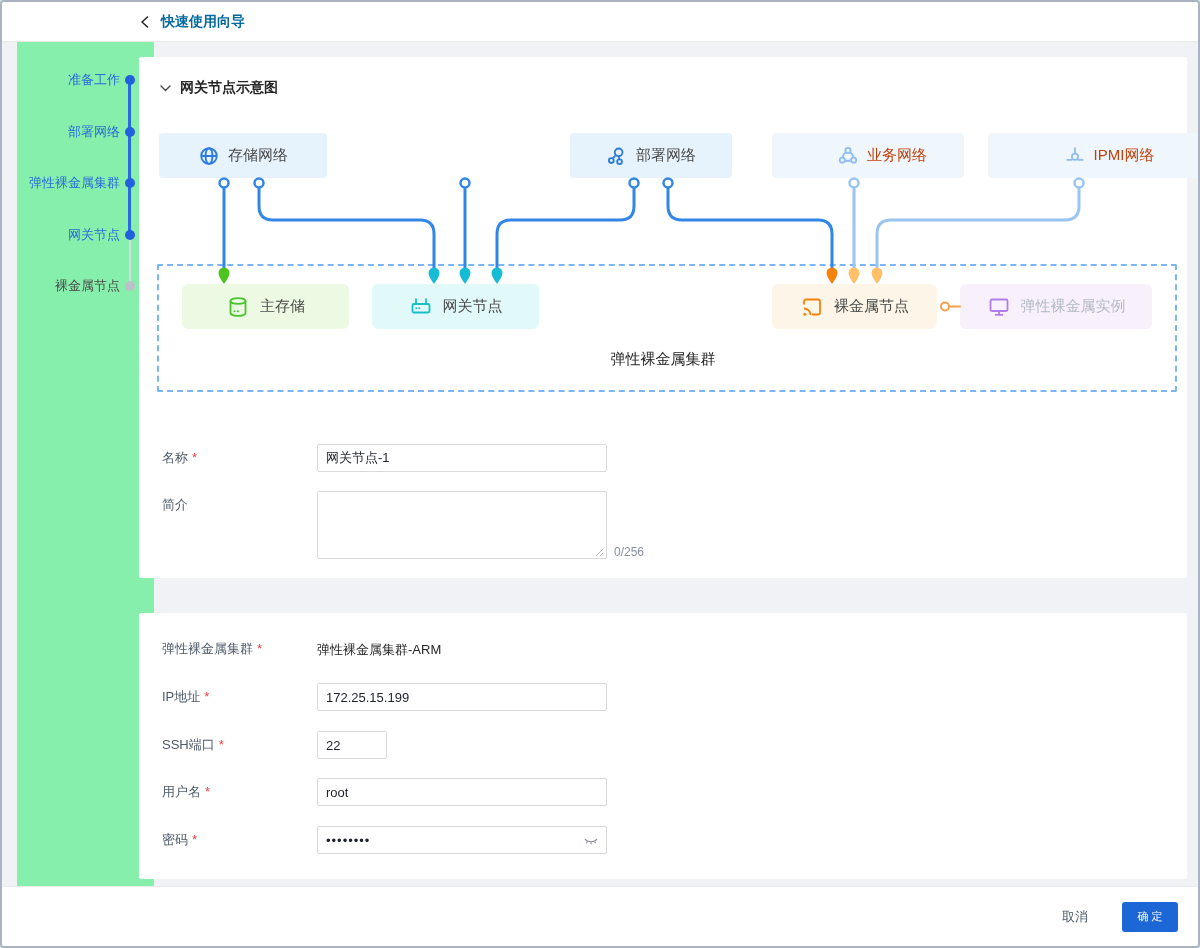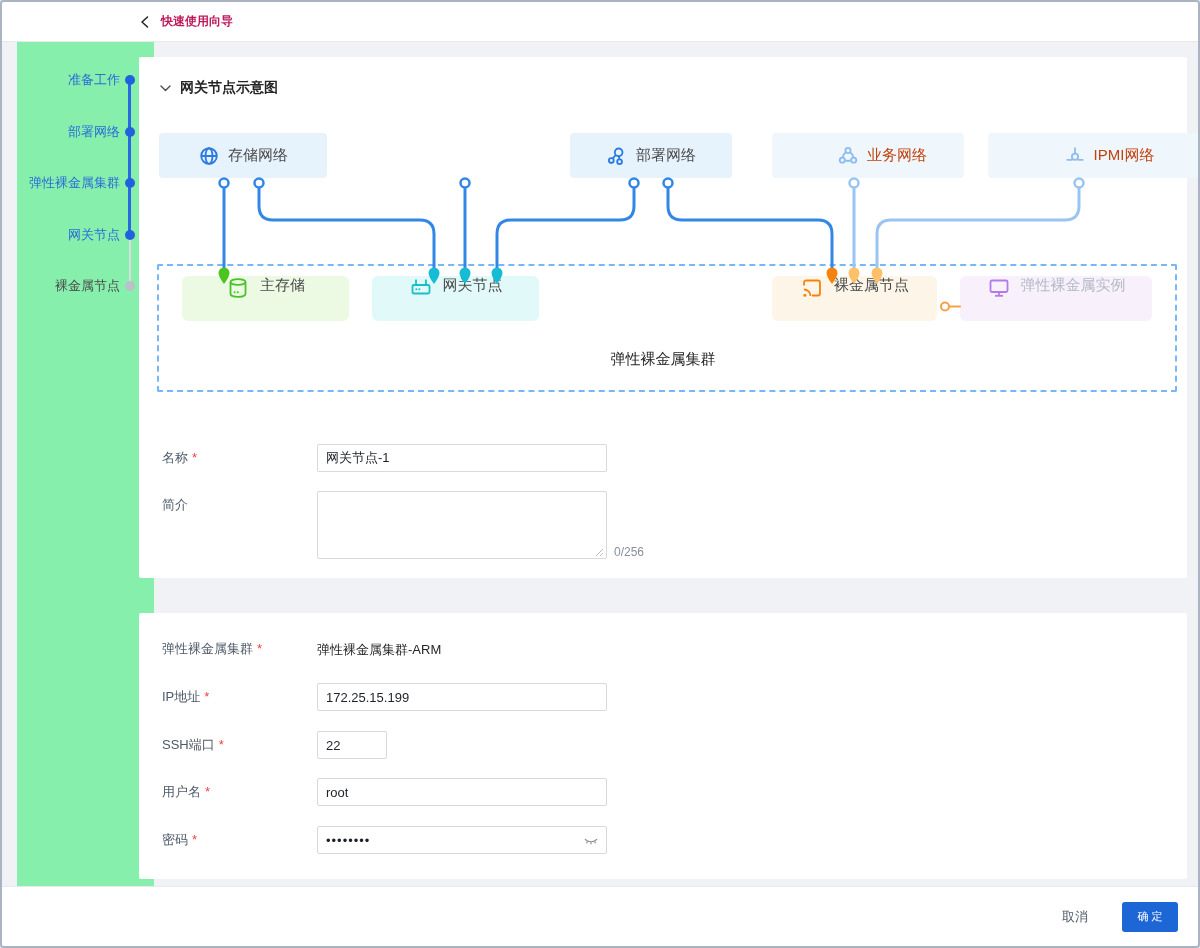--- a/index.html
+++ b/index.html
@@ -1,20 +1,20 @@
 <!DOCTYPE html>
 <html><head>
 <meta charset="utf-8">
 <style>
   html,body{margin:0;padding:0;background:#dfe3ea;font-family:"Liberation Sans","DejaVu Sans",sans-serif;}
   .screen{position:relative;width:1200px;height:948px;box-sizing:border-box;border:2px solid #a9b3c2;border-radius:4px;background:#f0f2f5;overflow:hidden;}
   
   .hdr{position:absolute;top:0;left:0;right:0;height:40px;background:#fff;border-bottom:1px solid #e9e9e9;display:flex;align-items:center;padding-left:135px;box-sizing:border-box;}
   .back{display:inline-flex;width:16px;height:16px;align-items:center;justify-content:center;cursor:pointer;margin-right:8px;}
-  .hdr-title{font-size:12px;font-weight:600;color:#be185d;}
+  .hdr-title{font-size:14px;font-weight:600;color:#0369a1;}
   
   .page{position:absolute;top:40px;bottom:60px;left:0;right:0;background:#f0f2f5;}
   .sidebar{position:absolute;left:15px;top:0;bottom:0;width:137px;background:#86efac;}
   .step-line{position:absolute;}
   .line-blue{left:111px;top:38px;width:3px;height:155px;background:#2a6ae0;border-radius:2px;}
   .line-gray{left:112px;top:193px;width:2px;height:51px;background:#d8dbe0;}
   .step-dot{position:absolute;width:10px;height:10px;border-radius:50%;left:108px;}
   .dot-blue{background:#2161dd;}
   .dot-gray{background:#bcc1c9;}
   .step-label{position:absolute;left:0;width:103px;text-align:right;font-size:13px;line-height:18px;cursor:pointer;}
@@ -27,21 +27,21 @@
   .panel-conn{top:571px;height:266px;}
   .section-header{position:absolute;left:21px;top:22px;display:flex;align-items:center;gap:9px;cursor:pointer;}
   .section-title{font-size:14px;font-weight:600;color:#262626;}
   
   .netbox{position:absolute;top:76px;height:45px;border-radius:4px;display:flex;align-items:center;justify-content:center;gap:8px;font-size:15px;}
   .netbox .nicon{display:inline-flex;width:22px;height:22px;}
   .net-active{background:#e7f3fc;color:#4a4a4a;}
   .net-active .nicon{color:#2b7be0;}
   .net-idle{background:#eff6fc;color:#c2410c;padding-left:28px;}
   .net-idle .nicon{color:#8fbdf1;}
-  .nodebox{position:absolute;top:219px;height:45px;border-radius:6px;display:flex;justify-content:center;gap:10px;font-size:15px;color:#4a4a4a;}
+  .nodebox{position:absolute;top:227px;height:45px;border-radius:6px;display:flex;align-items:center;justify-content:center;gap:10px;font-size:15px;color:#4a4a4a;}
   .nodebox .nicon{display:inline-flex;width:24px;height:24px;}
   .wires{position:absolute;left:0;top:0;z-index:3;pointer-events:none;}
   .cluster-frame{position:absolute;left:18px;top:207px;width:1020px;height:128px;box-sizing:border-box;border:2px dashed #7ab6f5;border-radius:2px;}
   .cluster-label{position:absolute;left:0;width:100%;top:293px;text-align:center;font-size:15px;color:#262626;}
   
   .frow{position:absolute;left:23px;right:10px;display:flex;align-items:flex-start;}
   .flabel{width:155px;flex:0 0 155px;font-size:13px;color:#4e5969;padding-top:6px;line-height:16px;}
   .req{color:#f53f3f;margin-left:4px;}
   .fvalue{font-size:13px;color:#262626;padding-top:6px;}
   .tinput{height:28px;box-sizing:border-box;border:1px solid #d9d9d9;border-radius:2px;padding:0 8px;font-size:13px;color:#1d2129;background:#fff;width:290px;outline:none;font-family:inherit;}

